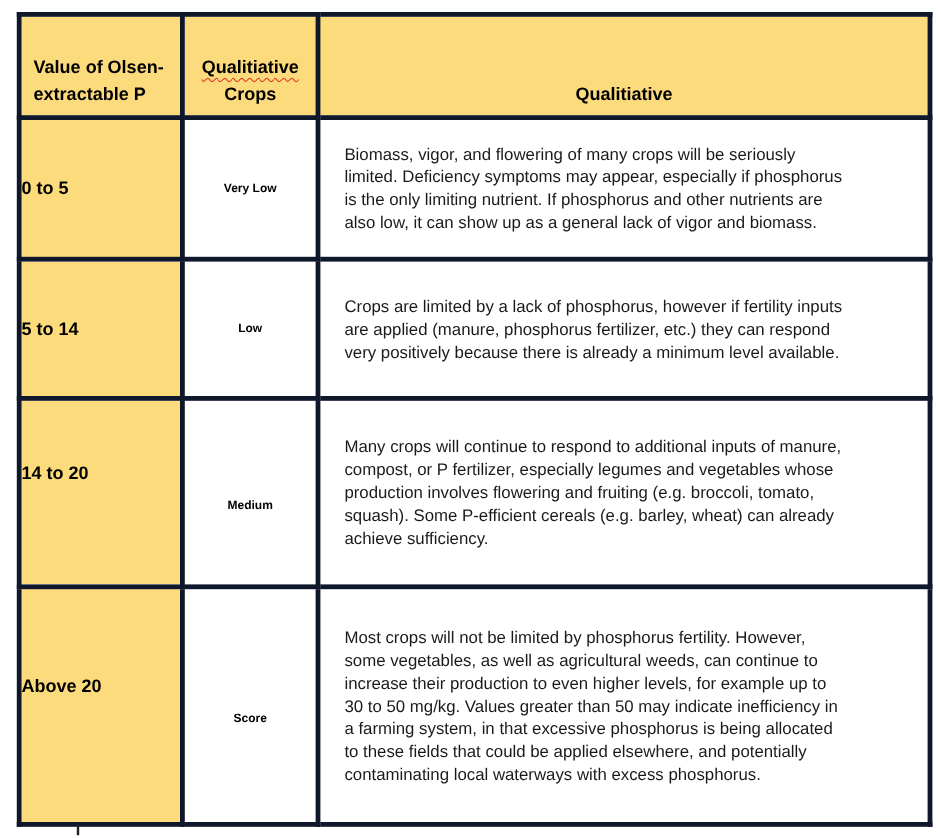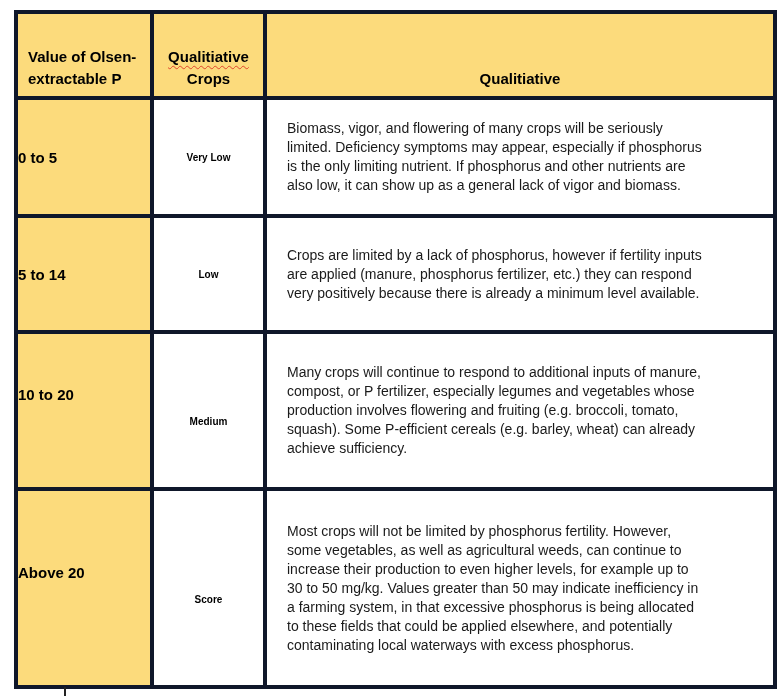--- a/index.html
+++ b/index.html
@@ -111,21 +111,21 @@
     <tr class="r2">
       <td class="val">5 to 14</td>
       <td class="score">Low</td>
       <td class="desc">Crops are limited by a lack of phosphorus, however if fertility inputs
 are applied (manure, phosphorus fertilizer, etc.) they can respond
 very positively because there is already a minimum level available.</td>
     </tr>
 
     <tr class="r3">
       <td class="val">
-        <span class="up">10 to 20</span>
+        <span class="up">14 to 20</span>
       </td>
       <td class="score">
         <span class="dn">Medium</span>
       </td>
       <td class="desc">Many crops will continue to respond to additional inputs of manure,
 compost, or P fertilizer, especially legumes and vegetables whose
 production involves flowering and fruiting (e.g. broccoli, tomato,
 squash). Some P-efficient cereals (e.g. barley, wheat) can already
 achieve sufficiency.</td>
     </tr>

